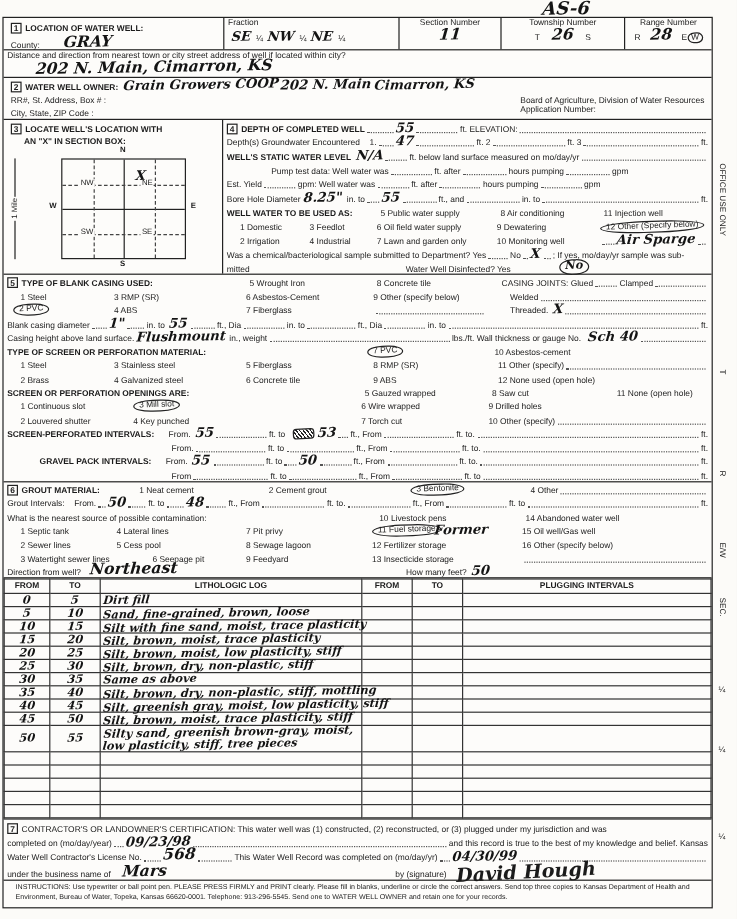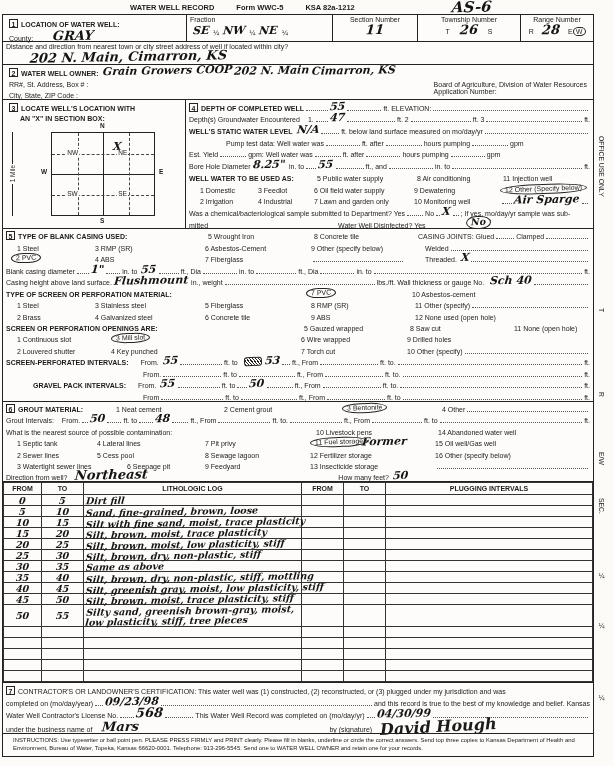--- a/index.html
+++ b/index.html
@@ -89,25 +89,20 @@
   .instr { font-size:5.9px; line-height:1.35; padding:3px 14px 3px 10px; color:#222; white-space:normal; }
 
   
   .vlab { position:absolute; left:598px; writing-mode:vertical-rl; font-size:6.8px; color:#222; white-space:nowrap; }
 </style>
 </head>
 <body>
 
 <div class="sheet">
 
-  <div class="hdr-line">
-    <span>WATER WELL RECORD</span>
-    <span>Form WWC-5</span>
-    <span>KSA 82a-1212</span>
-  </div>
   <span class="code-hw hw">AS-6</span>
 
   <div class="main">
 
     <div class="sec r1">
       <div class="r1c1">
         <div class="ln" style="height:12px;">
           <span class="nbox">1</span>
           <span class="b">LOCATION OF WATER WELL:</span>
         </div>

